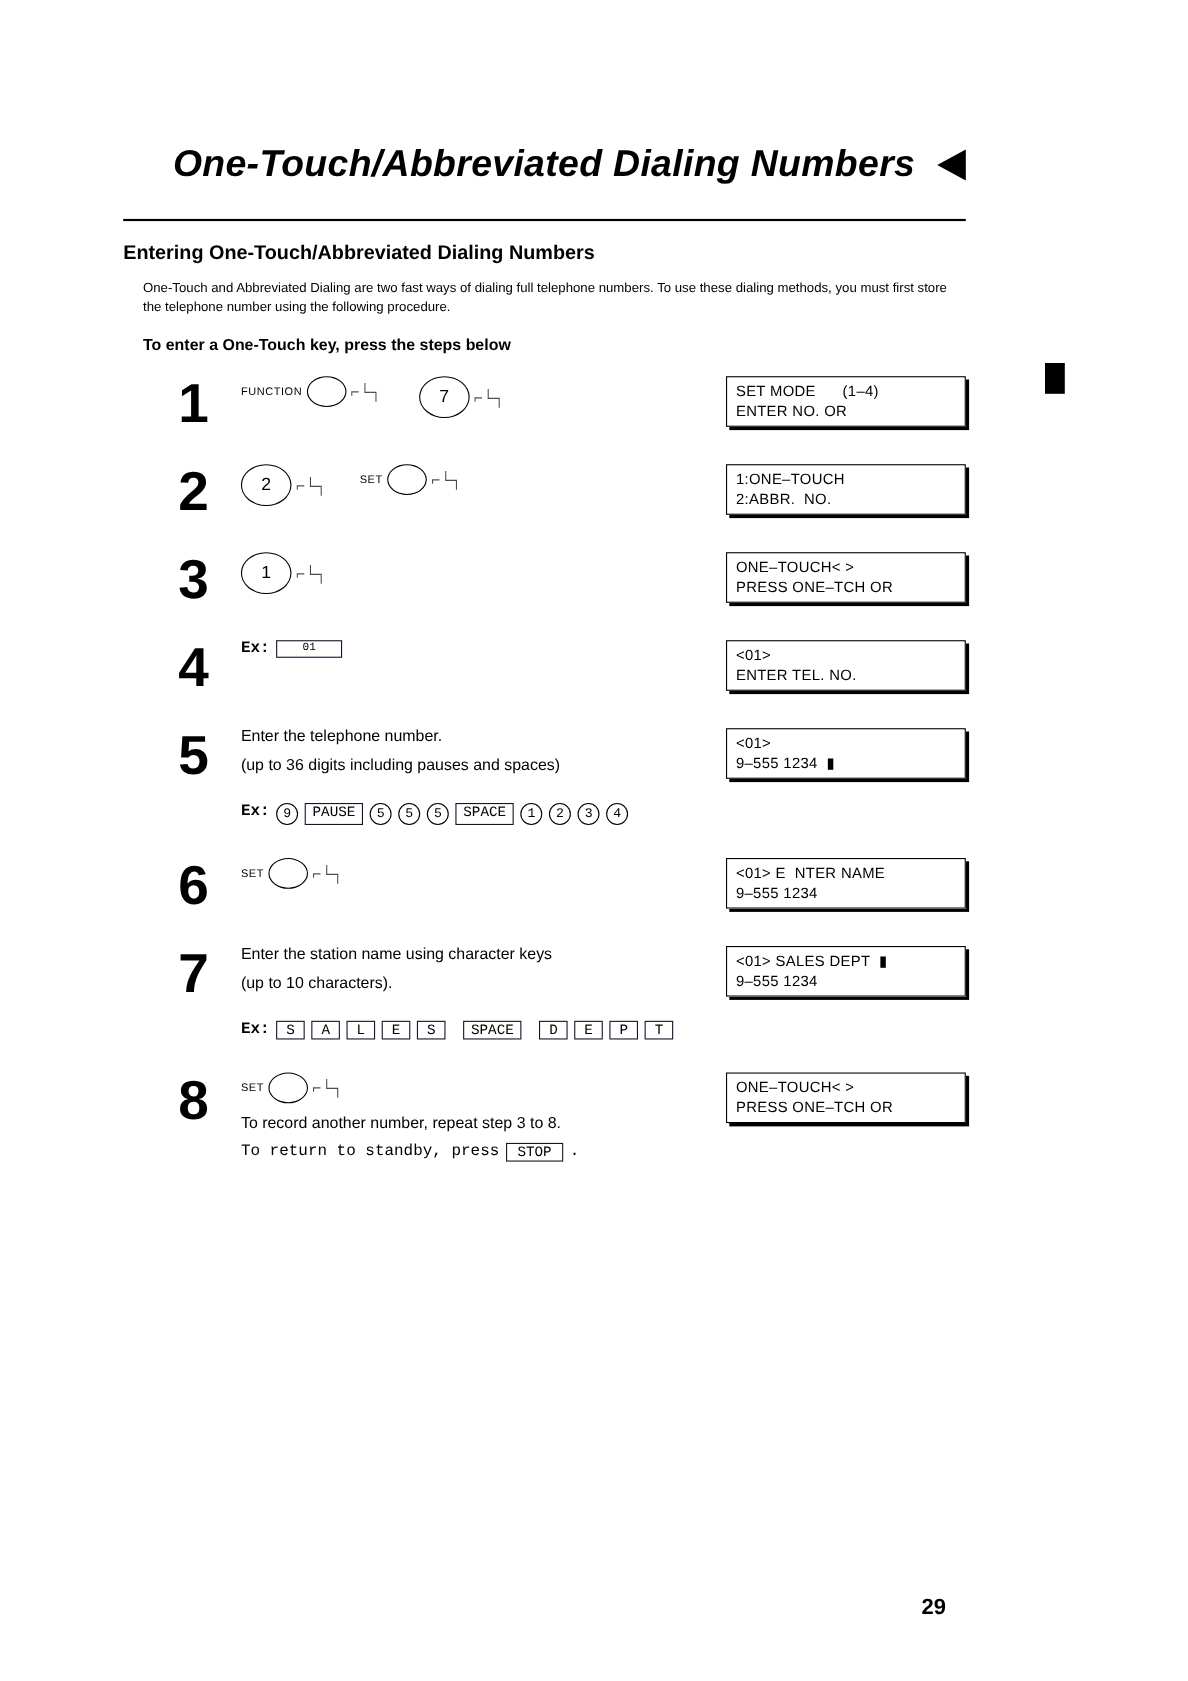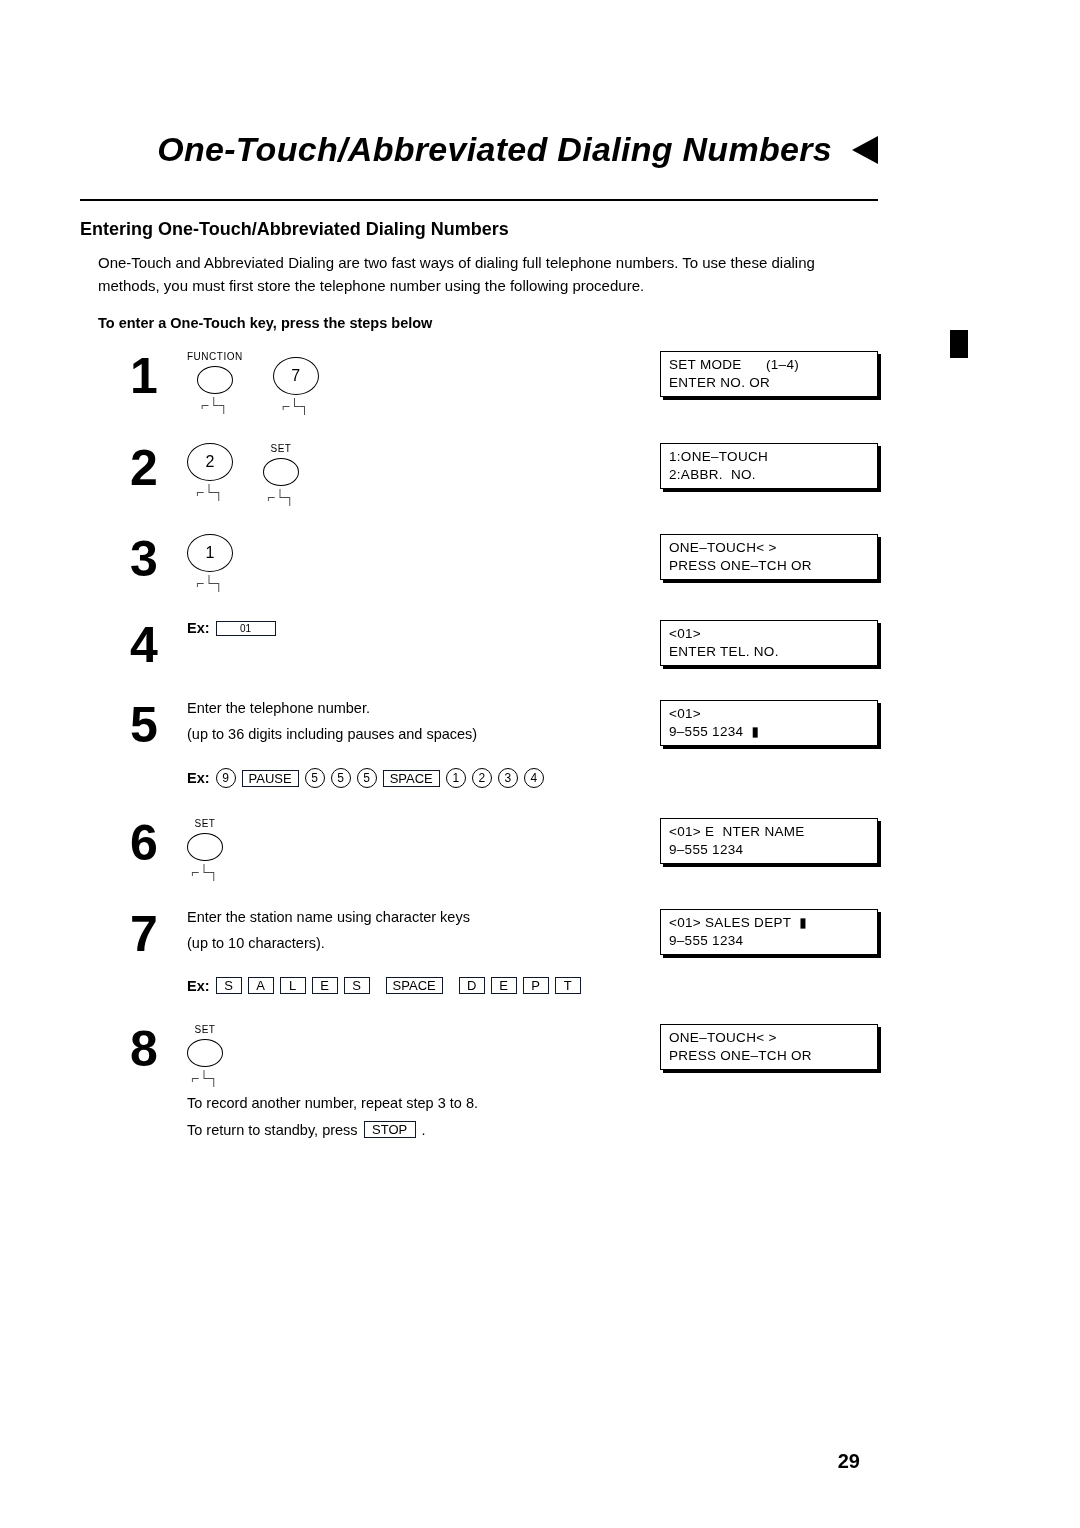--- a/index.html
+++ b/index.html
@@ -6,21 +6,21 @@
     margin: 0;
     font-family: Arial, Helvetica, sans-serif;
     background: #fff;
     color: #000;
   }
   .page {
     width: 968px;
     height: 1528px;
     position: relative;
     box-sizing: border-box;
-    padding: 130px 90px 60px 80px;
+    padding: 130px 90px 60px 112px;
     border-radius: 19px;
   }
   .title-bar {
     display: flex;
     align-items: center;
     justify-content: flex-end;
     gap: 20px;
     margin-bottom: 30px;
   }
   .title-bar h1 {
@@ -41,21 +41,21 @@
     border-top: 14px solid transparent;
     border-bottom: 14px solid transparent;
     border-right: 26px solid #000;
   }
   h2.subhead {
     font-size: 18px;
     font-weight: bold;
     margin: 18px 0 12px 0;
   }
   .intro {
-    font-size: 15px;
+    font-size: 12px;
     line-height: 1.5;
     margin: 0 0 18px 18px;
   }
   .subsub {
     font-weight: bold;
     font-size: 14.5px;
     margin: 0 0 20px 18px;
   }
   .steps {
     display: flex;
@@ -75,21 +75,20 @@
     min-width: 32px;
   }
   .buttons {
     display: flex;
     align-items: flex-start;
     gap: 30px;
     flex-wrap: wrap;
   }
   .btn-stack {
     display: flex;
-    flex-direction: column;
     align-items: center;
     gap: 4px;
   }
   .btn-label {
     font-size: 10px;
     letter-spacing: 0.5px;
   }
   .oval-btn {
     width: 34px; height: 26px;
     border: 1.5px solid #000;
@@ -103,24 +102,24 @@
     border-radius: 50%;
     display: flex; align-items: center; justify-content: center;
   }
   .finger-icon {
     font-size: 14px;
     line-height: 1;
     opacity: 0.7;
   }
   .ex-line {
     display: flex;
-    align-items: center;
     gap: 6px;
     font-size: 14.5px;
     flex-wrap: wrap;
+    font-family: Liberation Mono, monospace;
   }
   .ex-bold {
     font-weight: bold;
   }
   .key-box {
     border: 1px solid #0f172a;
     padding: 0 6px;
     font-size: 13px;
     min-width: 12px;
     text-align: center;

